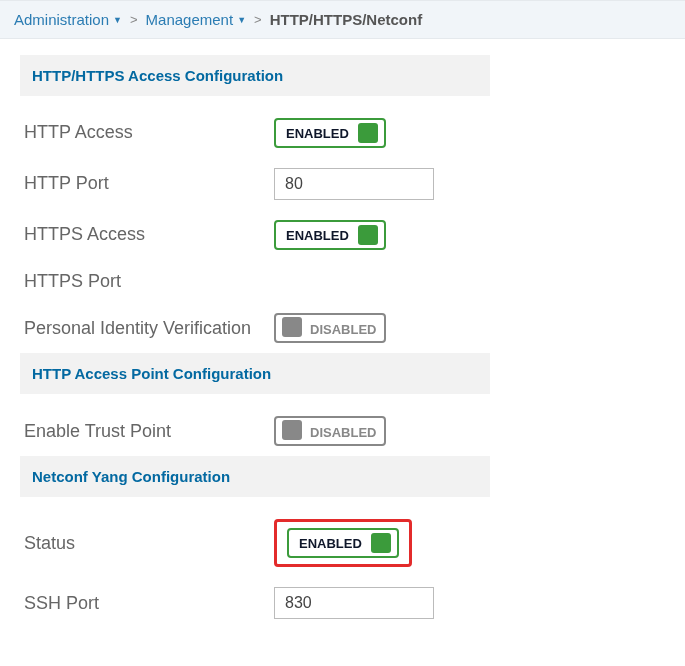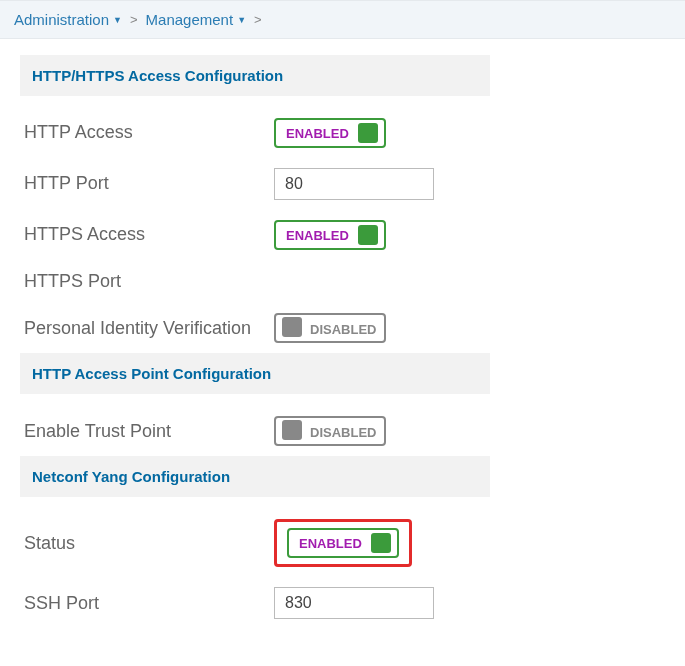--- a/index.html
+++ b/index.html
@@ -67,21 +67,21 @@
       align-items: center;
       border: 2px solid;
       border-radius: 4px;
       padding: 4px 6px;
       font-weight: bold;
       font-size: 13px;
       cursor: pointer;
       min-width: 112px;
       height: 30px;
     }
-    .toggle.enabled { border-color: #3b9b3b; color: #a21caf; }
+    .toggle.enabled { border-color: #3b9b3b; color: #0f172a; }
     .toggle.enabled .knob { background: #3b9b3b; }
     .toggle.disabled { border-color: #888; color: #888; }
     .toggle.disabled .knob { background: #888; }
     .toggle .knob {
       width: 20px; height: 20px; border-radius: 3px;
     }
     .toggle.enabled { justify-content: space-between; }
     .toggle.enabled .label { padding-left: 4px; }
     .toggle.disabled { justify-content: flex-start; gap: 8px; align-items: flex-end; }
     .text-input {
@@ -106,20 +106,21 @@
   <span class="link">
     <span>Administration</span>
     <span class="caret">▼</span>
   </span>
   <span class="sep">&gt;</span>
   <span class="link">
     <span>Management</span>
     <span class="caret">▼</span>
   </span>
   <span class="sep">&gt;</span>
+  <span class="current">HTTP/HTTPS/Netconf</span>
 </div>
 
 <div class="content">
 
   <div class="section-header">HTTP/HTTPS Access Configuration</div>
 
   <div class="field-row">
     <div class="field-label">HTTP Access</div>
     <div class="field-control">
       <div class="toggle enabled">

